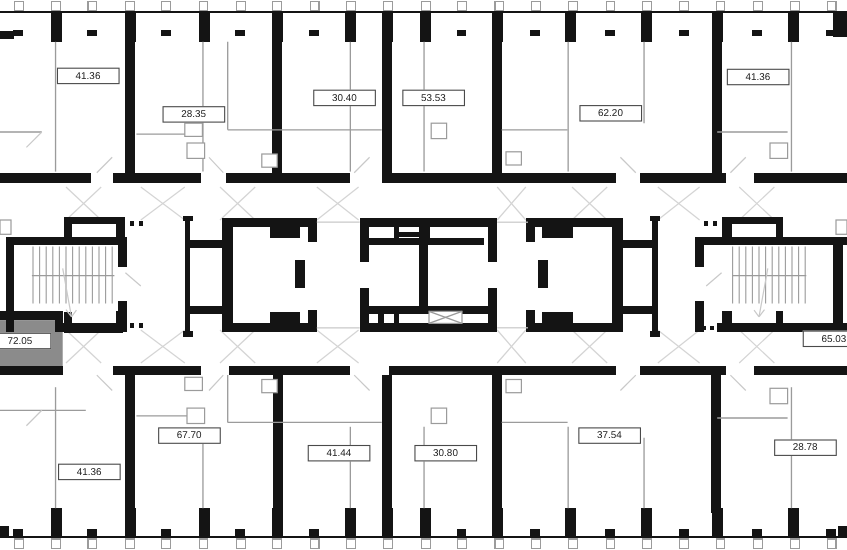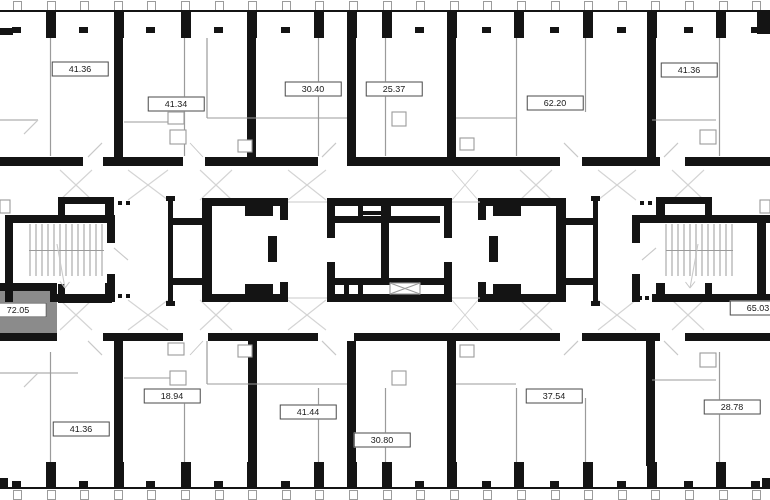--- a/index.html
+++ b/index.html
@@ -414,27 +414,27 @@
       <line class="swing" x1="656" y1="248" x2="642" y2="260"></line>
       <line class="swing" x1="288" y1="202" x2="327" y2="202"></line>
       <line class="swing" x1="288" y1="298" x2="327" y2="298"></line>
       <line class="swing" x1="452" y1="202" x2="480" y2="202"></line>
       <line class="swing" x1="452" y1="298" x2="480" y2="298"></line>
     </g>
   </svg>
 
   <div id="labels">
       <div class="arealabel" style="left: 80px; top: 69px;">41.36</div>
-      <div class="arealabel" style="left: 176px; top: 104px;">41.34</div>
+      <div class="arealabel" style="left: 176px; top: 104px;">28.35</div>
       <div class="arealabel" style="left: 313px; top: 89px;">30.40</div>
-      <div class="arealabel" style="left: 394px; top: 89px;">25.37</div>
+      <div class="arealabel" style="left: 394px; top: 89px;">53.53</div>
       <div class="arealabel" style="left: 555px; top: 103px;">62.20</div>
       <div class="arealabel" style="left: 689px; top: 70px;">41.36</div>
       <div class="arealabel" style="left: 18px; top: 310px;">72.05</div>
       <div class="arealabel" style="left: 758px; top: 308px;">65.03</div>
       <div class="arealabel" style="left: 81px; top: 429px;">41.36</div>
-      <div class="arealabel" style="left: 172px; top: 396px;">18.94</div>
+      <div class="arealabel" style="left: 172px; top: 396px;">67.70</div>
       <div class="arealabel" style="left: 308px; top: 412px;">41.44</div>
-      <div class="arealabel" style="left: 382px; top: 412px; margin-top: 28px;">30.80</div>
+      <div class="arealabel" style="left: 405px; top: 412px;">30.80</div>
       <div class="arealabel" style="left: 554px; top: 396px;">37.54</div>
       <div class="arealabel" style="left: 732px; top: 407px;">28.78</div>
     </div>
 </div>
 
 </body></html>

